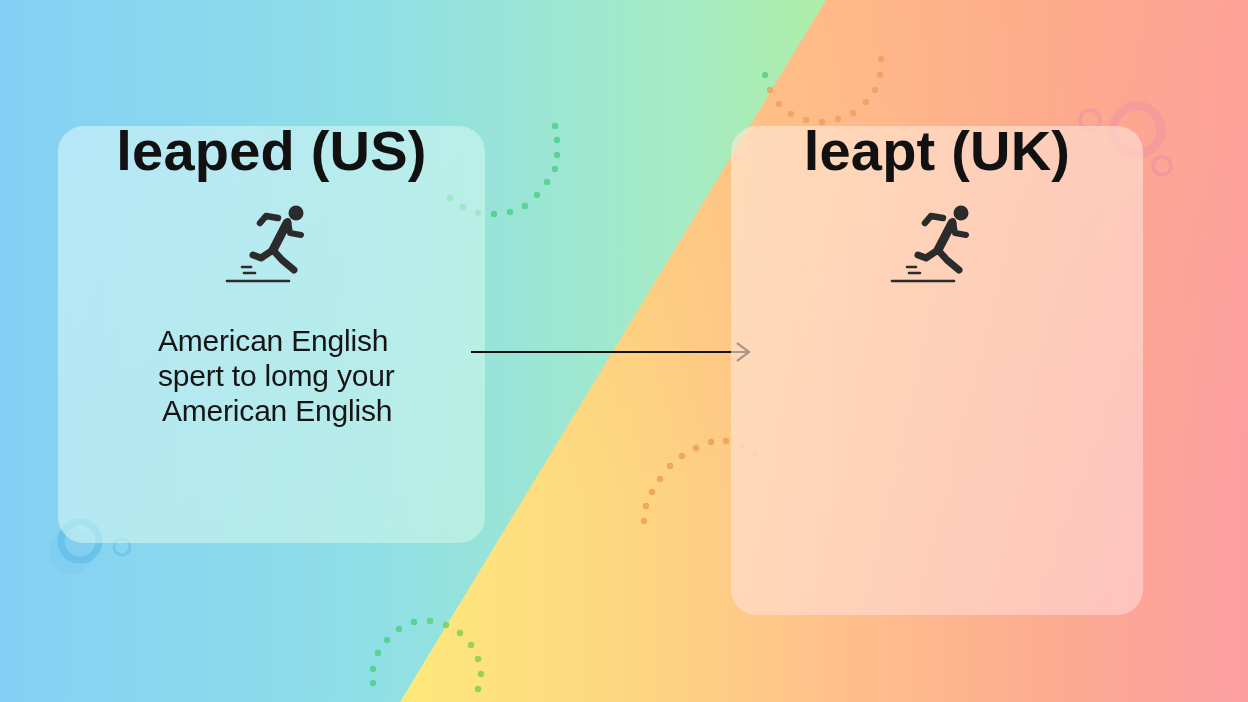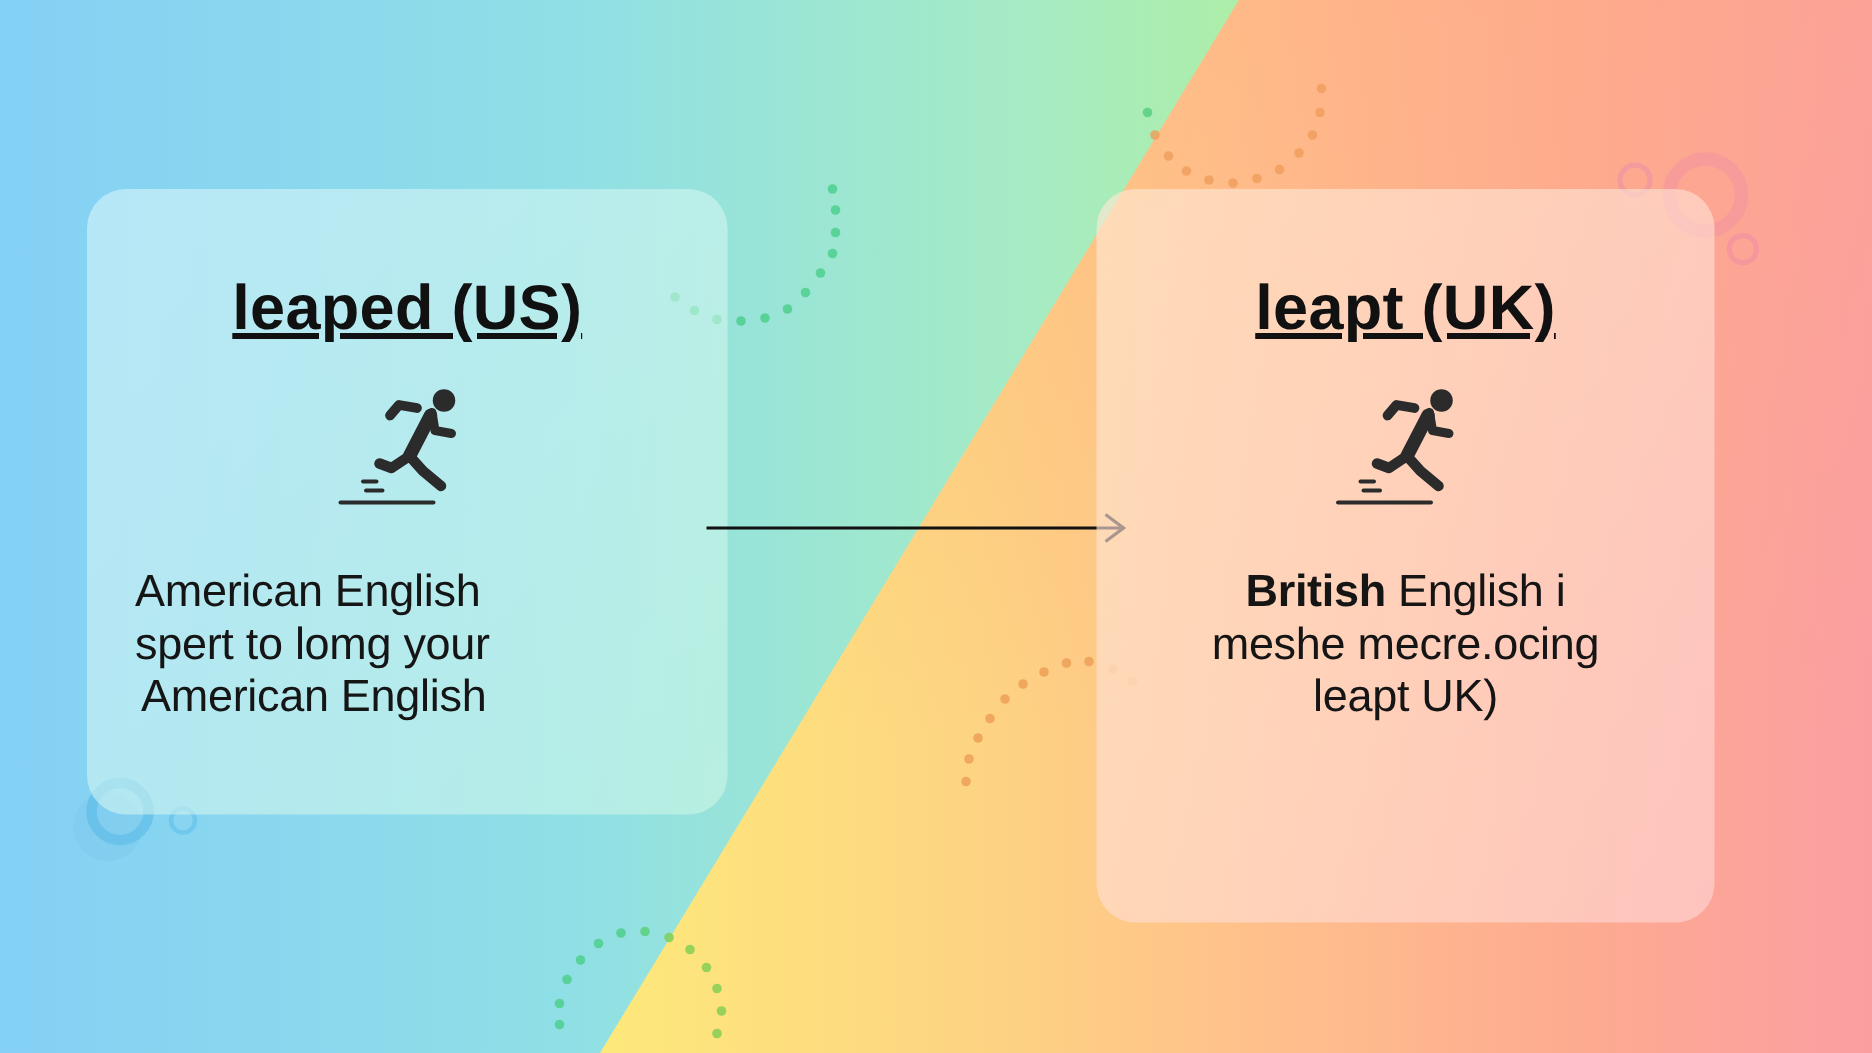--- a/index.html
+++ b/index.html
@@ -31,29 +31,29 @@
     }
     .card-us {
       left: 58px; top: 126px; width: 427px; height: 417px;
       background: linear-gradient(135deg, rgba(215,245,250,0.6), rgba(210,248,230,0.55));
     }
     .card-uk {
       left: 731px; top: 126px; width: 412px; height: 489px;
       background: linear-gradient(135deg, rgba(255,232,210,0.65), rgba(255,215,215,0.6));
     }
     .card-title {
-      margin-top: 54px; font-size: 42px; font-weight: 700; color: #111;
-      letter-spacing: 0.2px; line-height: 50px; text-decoration: underline;
+      font-size: 56px; font-weight: 700; color: #111;
+      letter-spacing: 0.2px; line-height: 50px;
     }
     .card-icon { margin-top: 23px; width: 110px; height: 90px; }
     .card-desc {
       margin-top: 34px; font-size: 30px; line-height: 35px; color: #151515;
       letter-spacing: -0.2px;
     }
-    .card-us .card-desc { text-align: left; align-self: flex-start; margin-left: 32px; }
+    .card-us .card-desc { text-align: left; align-self: flex-start; margin-left: 100px; }
     .card-uk .card-desc { text-align: center; }
     .card-us .desc-line3 { padding-left: 4px; }
     .desc-bold { font-weight: 700; }
 
     .arrow {
       position: absolute; left: 470px; top: 342px; width: 282px; height: 20px;
     }
   </style>
 </head>
 <body>
@@ -174,18 +174,13 @@
       <line x1="25" y1="68" x2="34" y2="68" stroke-width="2.6"></line>
       <line x1="27" y1="74" x2="38" y2="74" stroke-width="2.6"></line>
       <path d="M61 19 L49 17 L43 24" stroke-width="6.5"></path>
       <path d="M71 22 L73 34 L84 36" stroke-width="6"></path>
       <path d="M70 24 L56 51" stroke-width="9"></path>
       <path d="M56 51 L44 59 L36 56" stroke-width="7"></path>
       <path d="M56 51 L65 61 L77 71" stroke-width="7"></path>
     </g>
     <circle cx="79" cy="14" r="7.5" fill="#2b2b2b"></circle>
   </svg>
-  <div class="card-desc">
-    <div><span class="desc-bold">British</span><span> English i</span></div>
-    <div>meshe mecre.ocing</div>
-    <div>leapt UK)</div>
-  </div>
 </div>
 
 </body></html>

